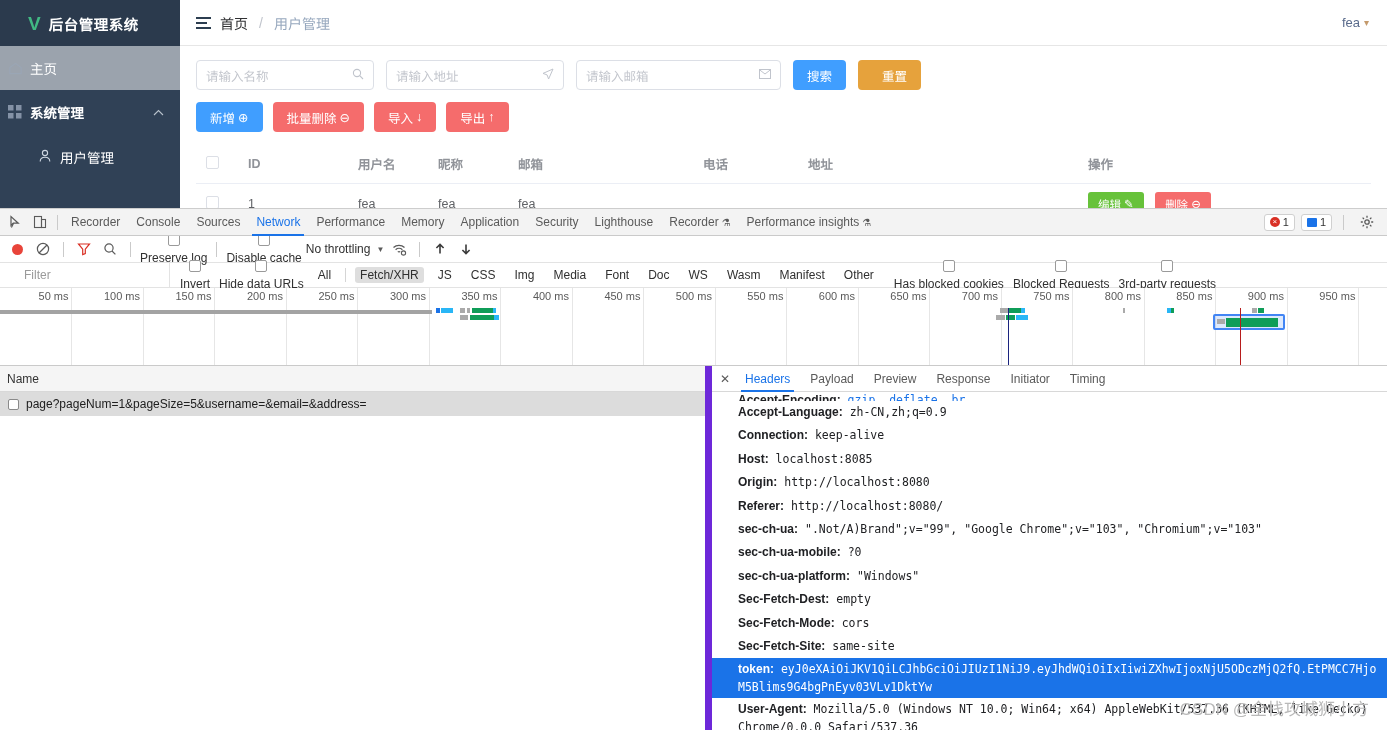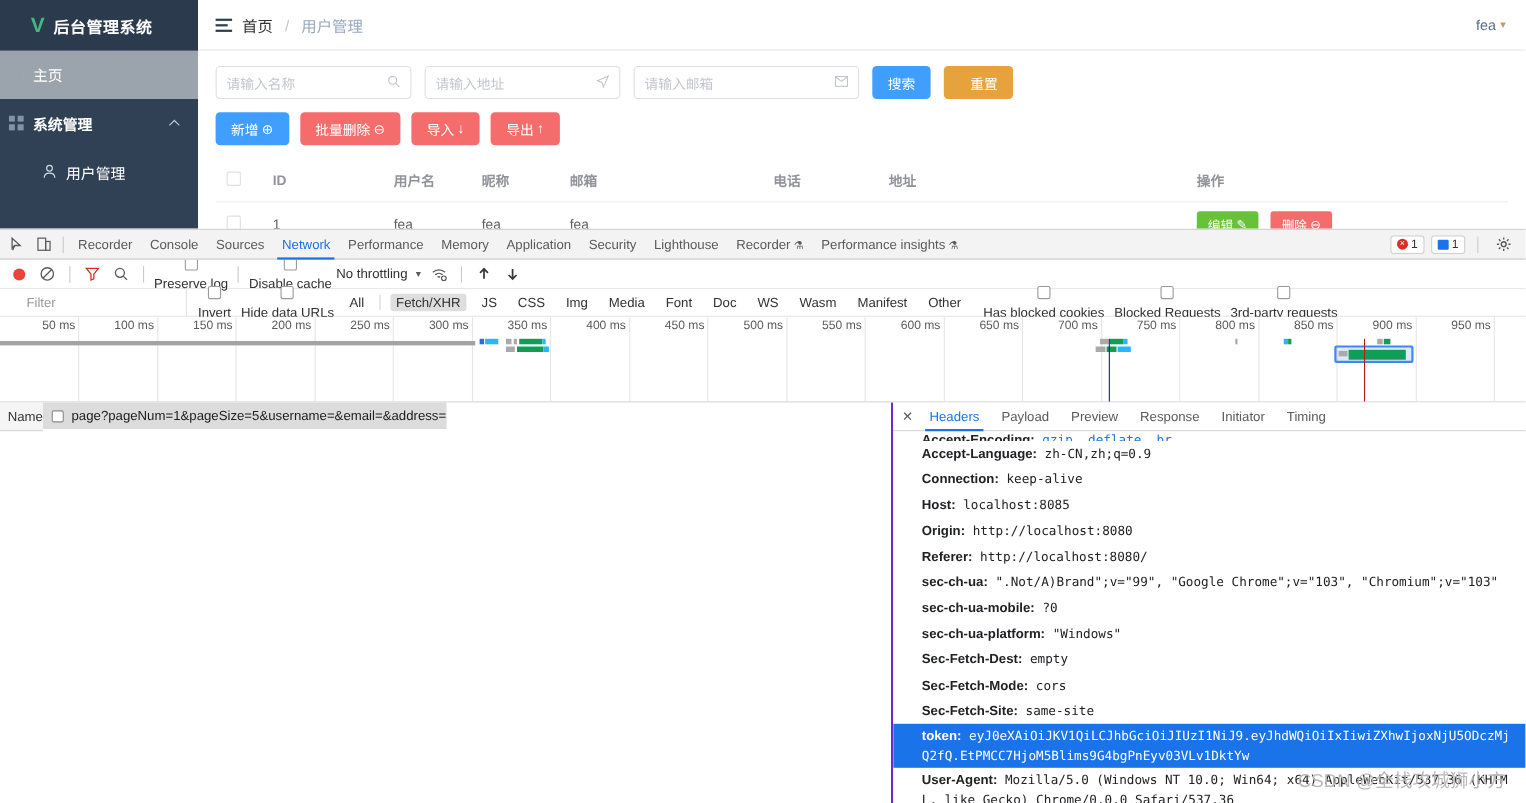--- a/index.html
+++ b/index.html
@@ -178,21 +178,21 @@
   .ov-line { position: absolute; top: 20px; width: 1px; height: 58px; }
   .ov-line.blue { background: #1a237e; }
   .ov-line.red { background: #b71c1c; }
   .sel-box {
     position: absolute; border: 2px solid #4285f4; background: rgba(66,133,244,.18); border-radius: 2px;
   }
 
   
   .dt-lower { position: absolute; left: 0; top: 0; right: 0; bottom: 0; display: flex; }
   .dt-lower-wrap { position: absolute; left: 0; top: 157px; right: 0; bottom: 0; }
-  .req-pane { width: 812px; border-right: 2px solid #6d28d9; background: #fff; display: flex; flex-direction: row; }
+  .req-pane { width: 712px; border-right: 7px solid #6d28d9; background: #fff; display: flex; flex-direction: column; }
   .req-head {
     height: 26px; display: flex; align-items: center; padding-left: 7px;
     background: #f5f5f5; border-bottom: 1px solid #d8d8d8; color: #333; font-size: 12px;
   }
   .req-row {
     height: 24px; display: flex; align-items: center; gap: 7px; padding-left: 8px;
     background: #dcdcdc; font-size: 12px; color: #202020; cursor: pointer;
   }
   .req-cb { width: 11px; height: 11px; border: 1px solid #8a8a8a; background: #fff; border-radius: 2px; }
 

